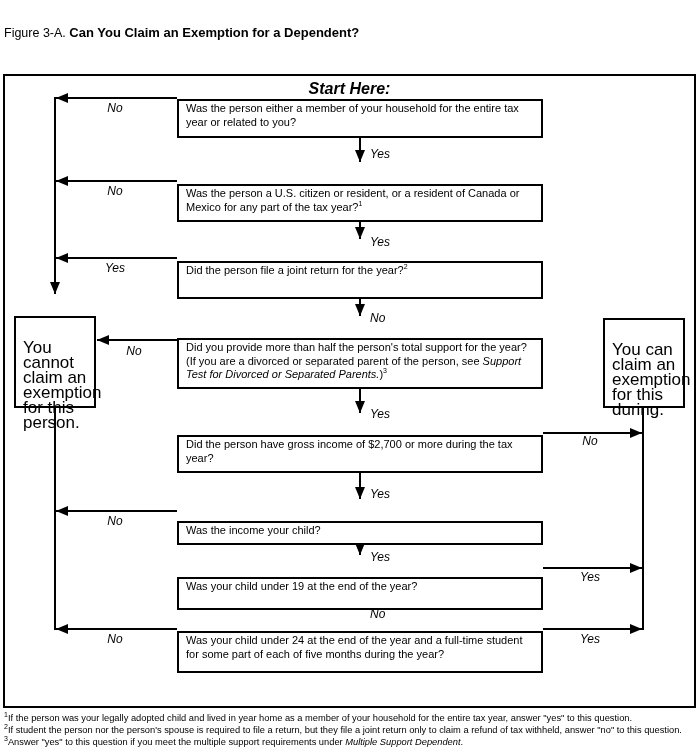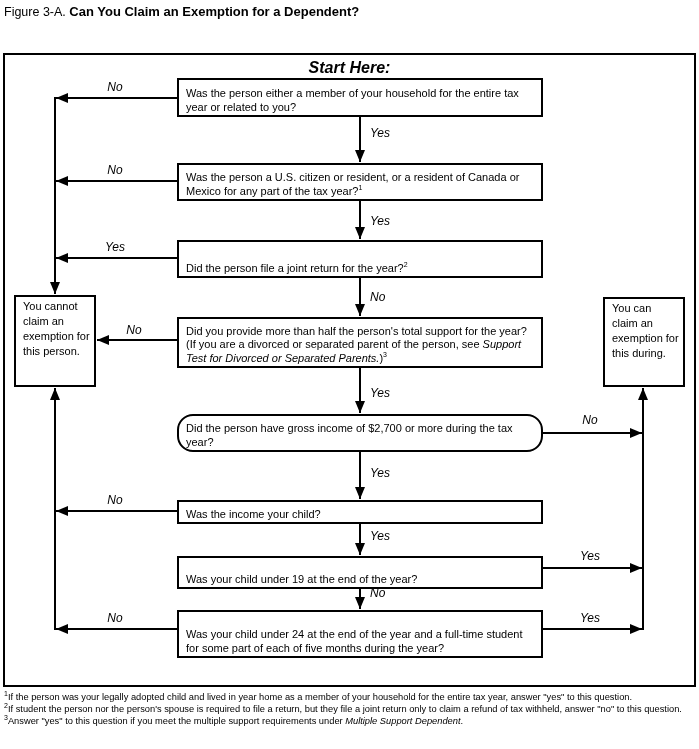--- a/index.html
+++ b/index.html
@@ -1,26 +1,26 @@
 <!DOCTYPE html>
 <html><head>
 <meta charset="utf-8">
 <style>
   html,body{margin:0;padding:0;background:#fff;}
   body{width:699px;height:749px;position:relative;font-family:"Liberation Sans","DejaVu Sans",sans-serif;color:#000;}
-  .abs{position:absolute;}
+  .abs{position:absolute;margin-top:21px;}
   .title{top:4px;left:4px;font-size:12.5px;white-space:nowrap;}
   .title .fig{font-weight:normal;}
   .title .head{font-weight:bold;font-size:13px;}
   .frame{left:3px;top:53px;width:693px;height:634px;border:2px solid #000;box-sizing:border-box;background:#fff;}
   .start{left:0;top:59px;width:699px;text-align:center;font-weight:bold;font-style:italic;font-size:16px;}
   .qbox{left:177px;width:366px;border:2px solid #000;box-sizing:border-box;background:#fff;
-        display:flex;align-items:flex-end;padding:1px 10px 1px 7px;font-size:11px;line-height:13.5px;}
-  .rbox{border:2px solid #000;box-sizing:border-box;background:#fff;font-size:11px;line-height:15px;
-        padding:2px 4px 0 7px;}
+        display:flex;align-items:flex-start;padding:1px 10px 1px 7px;font-size:11px;line-height:13.5px;}
+  .rbox{border:2px solid #000;box-sizing:border-box;background:#fff;font-size:17px;line-height:15px;
+        padding:22px 4px 0 7px;}
   .lbl{font-style:italic;font-size:12px;line-height:11px;white-space:nowrap;}
   .lbl.c{left:370px;}
   .lbl.w{width:60px;text-align:center;}
   sup{font-size:7px;line-height:0;}
   .foot{left:4px;top:691px;width:691px;font-size:9.3px;line-height:12px;}
   .foot div{margin:0;}
   svg.wires{position:absolute;left:0;top:0;pointer-events:none;}
   svg.wires line{stroke:#000;stroke-width:2;}
 </style>
 </head>
@@ -72,30 +72,30 @@
 </div>
 <div class="abs qbox" style="top:163px;height:38px;">
   <span><span>Was the person a U.S. citizen or resident, or a resident of Canada or Mexico for any part of the tax year?</span><sup>1</sup></span>
 </div>
 <div class="abs qbox" style="top:240px;height:38px;">
   <span><span>Did the person file a joint return for the year?</span><sup>2</sup></span>
 </div>
 <div class="abs qbox" style="top:317px;height:51px;">
   <span><span>Did you provide more than half the person's total support for the year? (If you are a divorced or separated parent of the person, see </span><i>Support Test for Divorced or Separated Parents.</i><span>)</span><sup>3</sup></span>
 </div>
-<div class="abs qbox" style="top:414px;height:38px;border-radius:16px;">
+<div class="abs qbox" style="top:414px;height:38px;">
   <span><span>Did the person have gross income of $2,700 or more during the tax year?</span></span>
 </div>
 <div class="abs qbox" style="top:500px;height:24px;">
   <span><span>Was the income your child?</span></span>
 </div>
 <div class="abs qbox" style="top:556px;height:33px;">
   <span><span>Was your child under 19 at the end of the year?</span></span>
 </div>
-<div class="abs qbox" style="top:610px;height:48px;">
+<div class="abs qbox" style="top:610px;height:42px;">
   <span><span>Was your child under 24 at the end of the year and a full-time student for some part of each of five months during the year?</span></span>
 </div>
 
 <div class="abs rbox" style="left:14px;top:295px;width:82px;height:92px;">
   <span>You cannot claim an exemption for this person.</span>
 </div>
 <div class="abs rbox" style="left:603px;top:297px;width:82px;height:90px;">
   <span>You can claim an exemption for this during.</span>
 </div>
 

